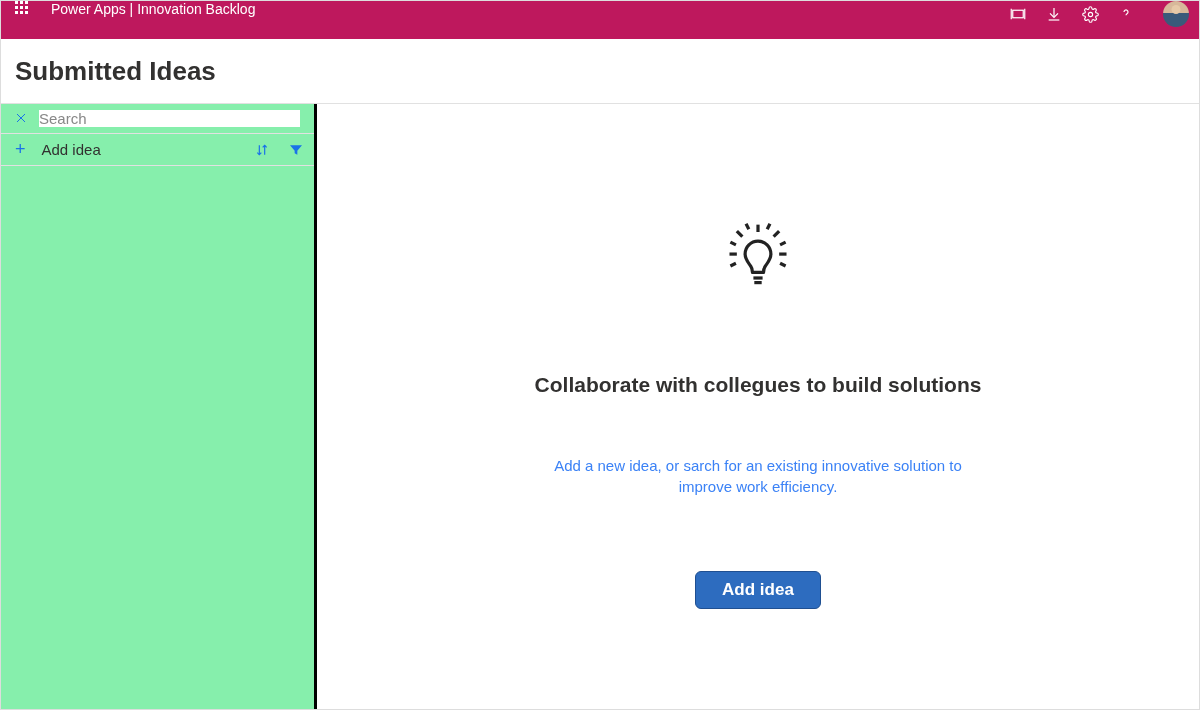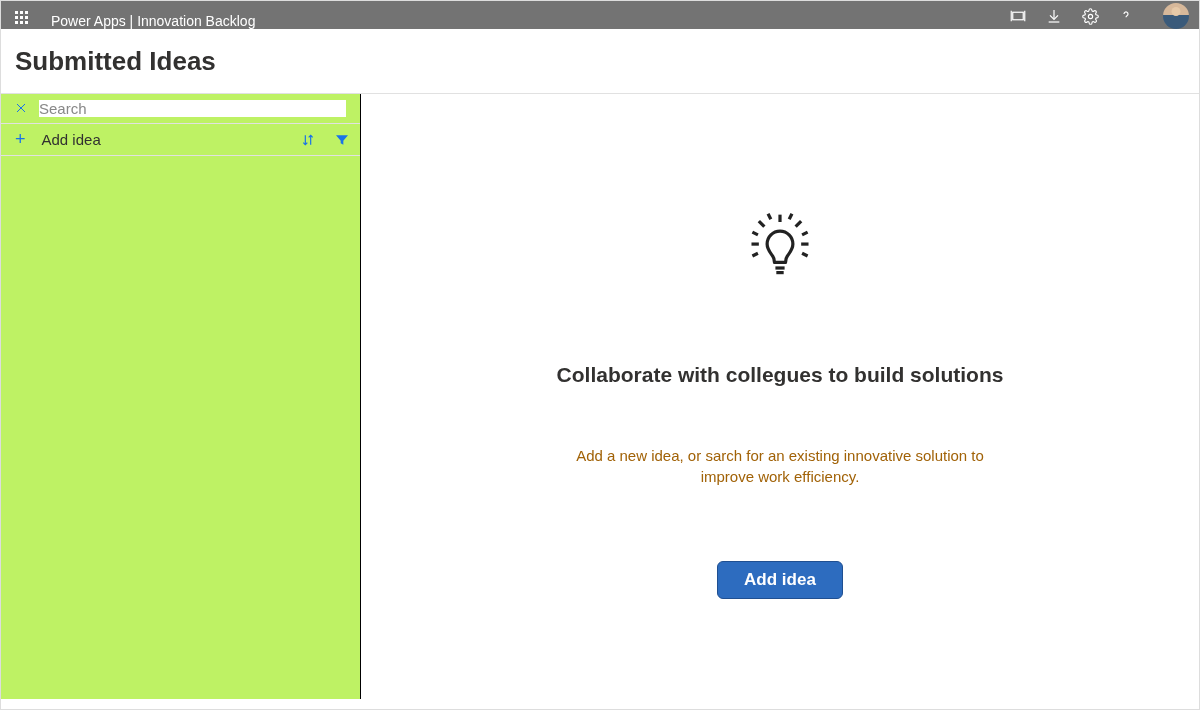--- a/index.html
+++ b/index.html
@@ -5,25 +5,25 @@
     * { box-sizing: border-box; margin: 0; padding: 0; }
     body {
       font-family: "Segoe UI", -apple-system, BlinkMacSystemFont, sans-serif;
       width: 1200px;
       height: 710px;
       overflow: hidden;
       background: #fff;
       border: 1px solid #ddd;
     }
     .header {
-      height: 28px;
-      background: #737373;
+      height: 38px;
+      background: #be185d;
       color: #fff;
       display: flex;
-      align-items: flex-end;
+      align-items: flex-start;
       padding: 0 10px;
     }
     .waffle {
       width: 18px;
       height: 18px;
       display: grid;
       grid-template-columns: repeat(3, 3px);
       grid-template-rows: repeat(3, 3px);
       gap: 2px;
       margin-right: 18px;
@@ -69,23 +69,23 @@
     .page-title {
       font-size: 26px;
       font-weight: 600;
       color: #323130;
     }
     .content-row {
       display: flex;
       flex: 1;
     }
     .sidebar {
-      width: 360px;
-      border-right: 1px solid #000000;
-      background: #bef264;
+      width: 316px;
+      border-right: 3px solid #000000;
+      background: #86efac;
     }
     .search-row {
       height: 30px;
       display: flex;
       align-items: center;
       padding: 0 14px;
       border-bottom: 1px solid #e1e1e1;
       gap: 12px;
     }
     .clear-icon svg { stroke: #1a73e8; }
@@ -120,21 +120,21 @@
     }
     .empty-icon svg { stroke: #222; fill: none; stroke-width: 7; }
     .empty-title {
       font-size: 21px;
       font-weight: 600;
       color: #323130;
       margin-top: 20px;
     }
     .empty-sub {
       font-size: 15px;
-      color: #a16207;
+      color: #3b82f6;
       text-align: center;
       max-width: 420px;
       margin-top: 10px;
       line-height: 1.4;
     }
     .add-btn {
       margin-top: 26px;
       background: #2d6cbf;
       color: #fff;
       border: 1px solid #1f4f91;

